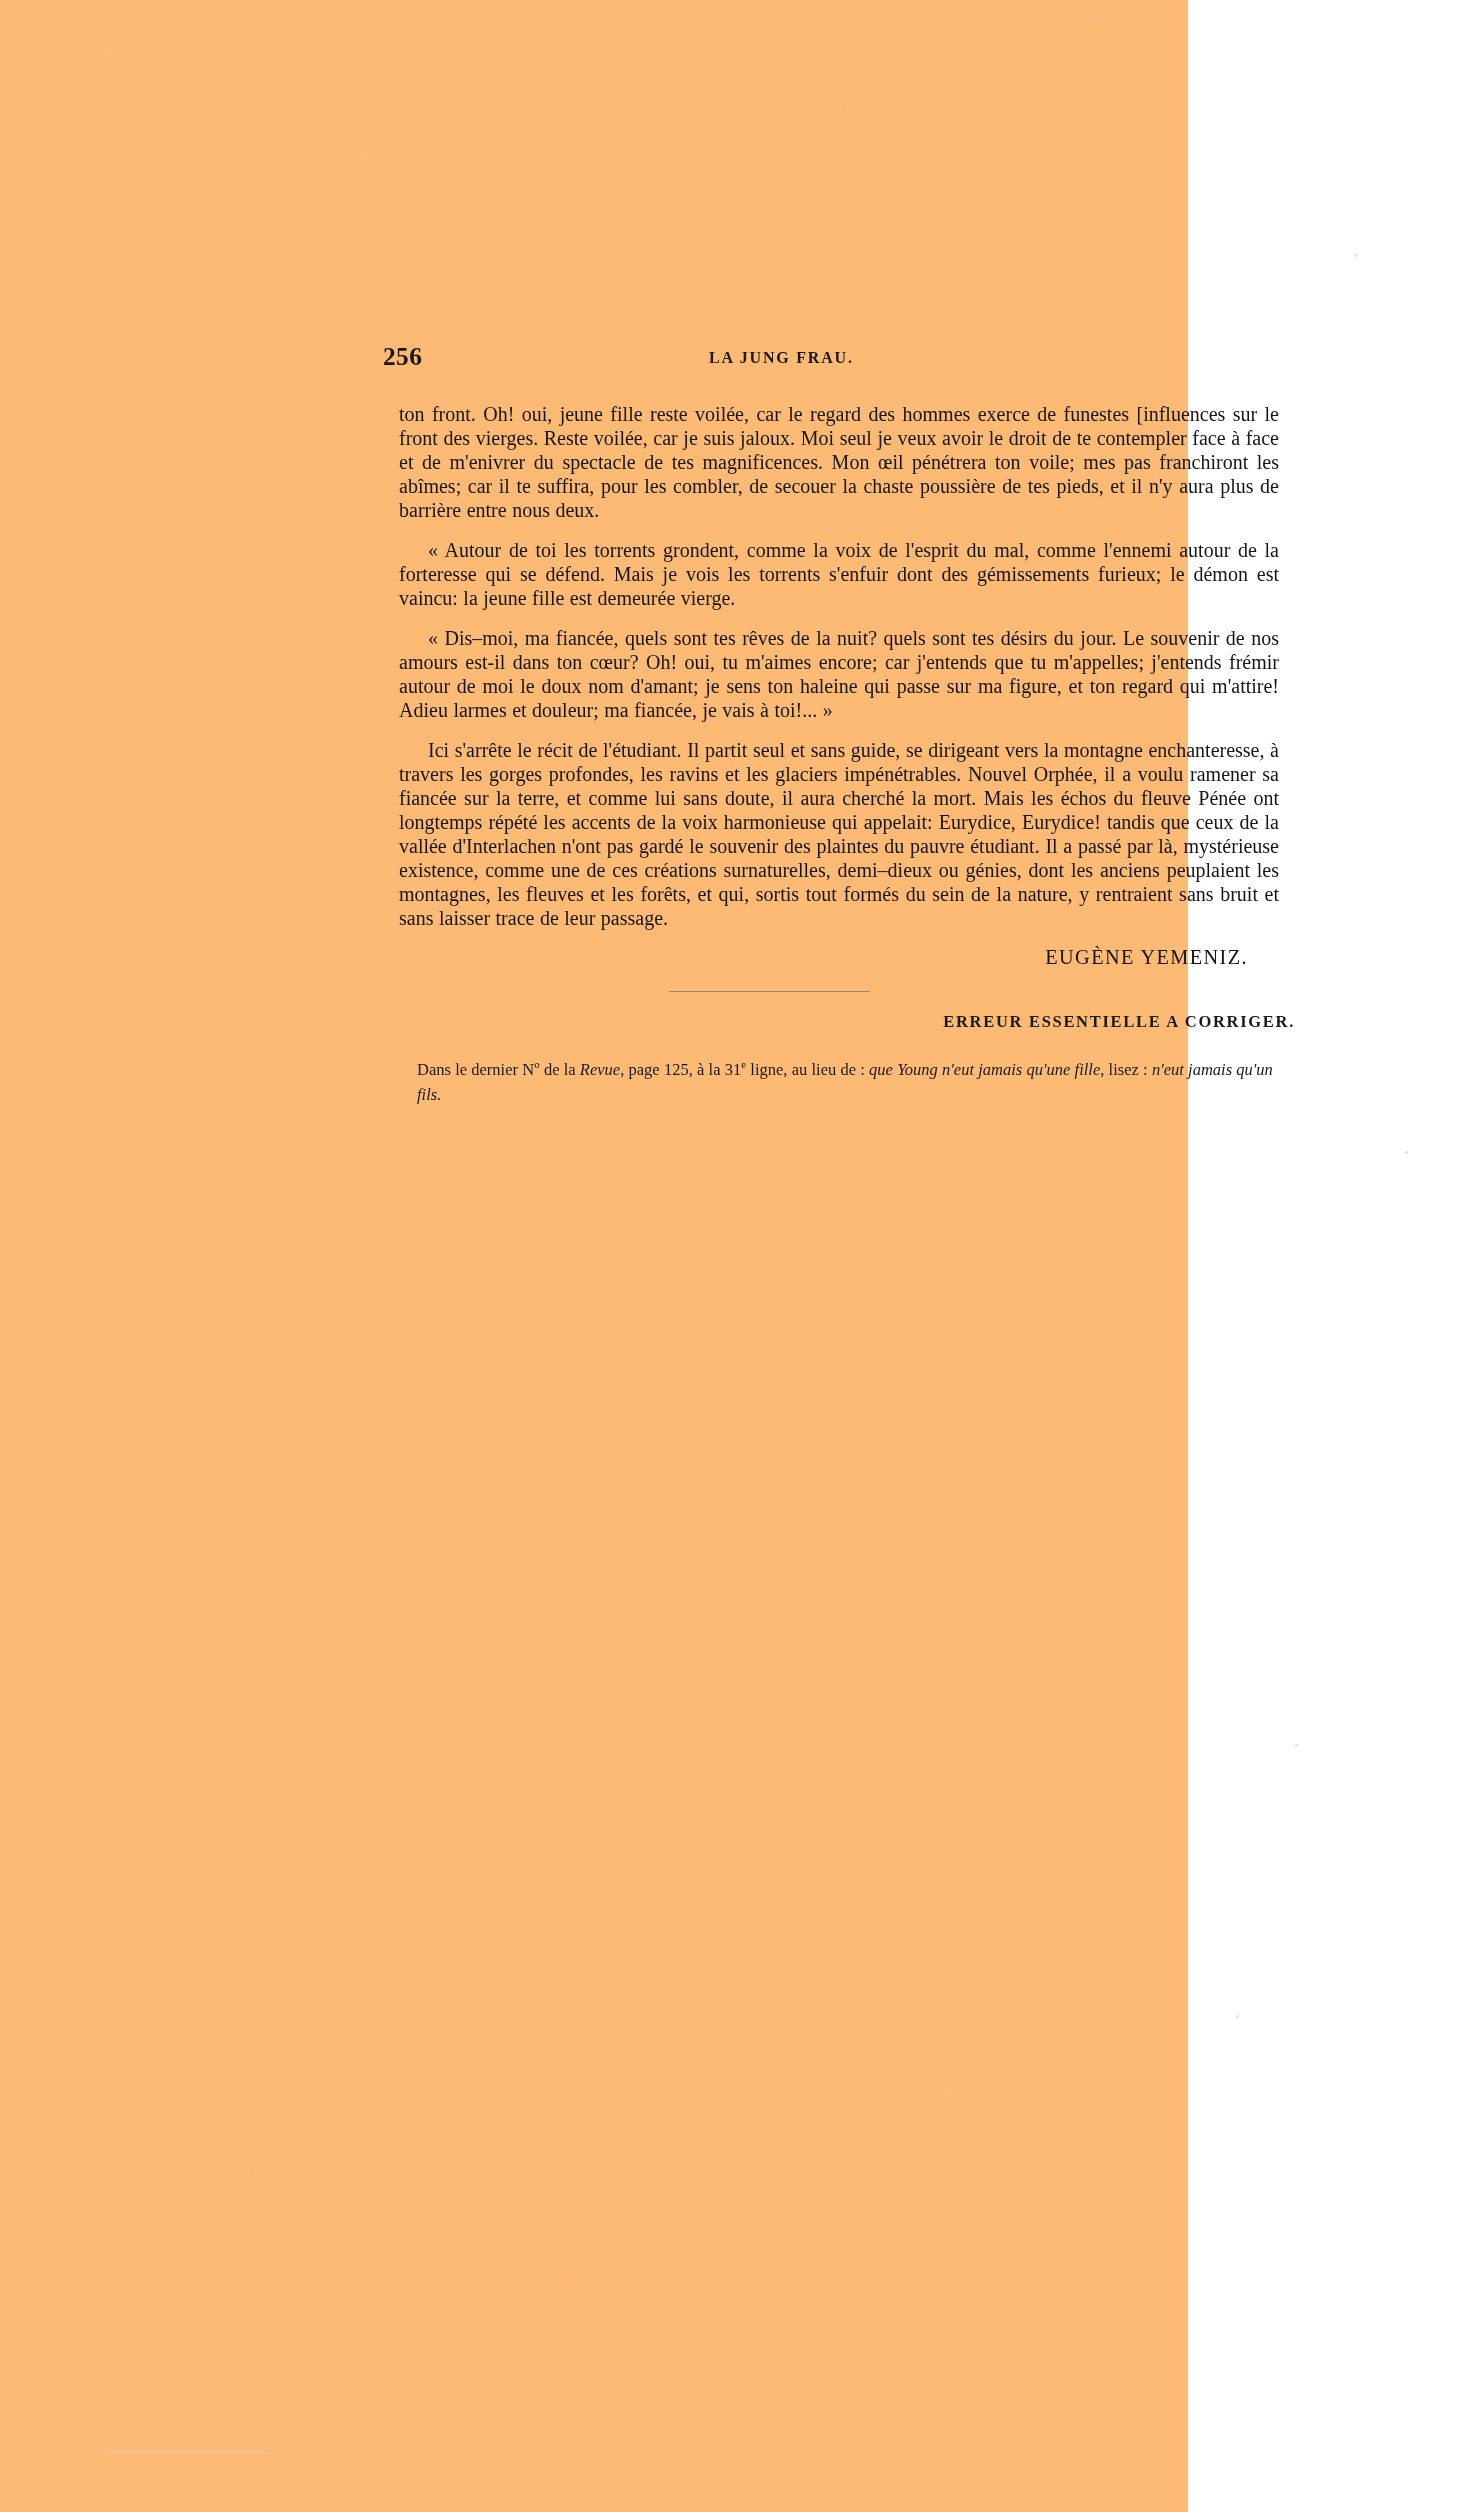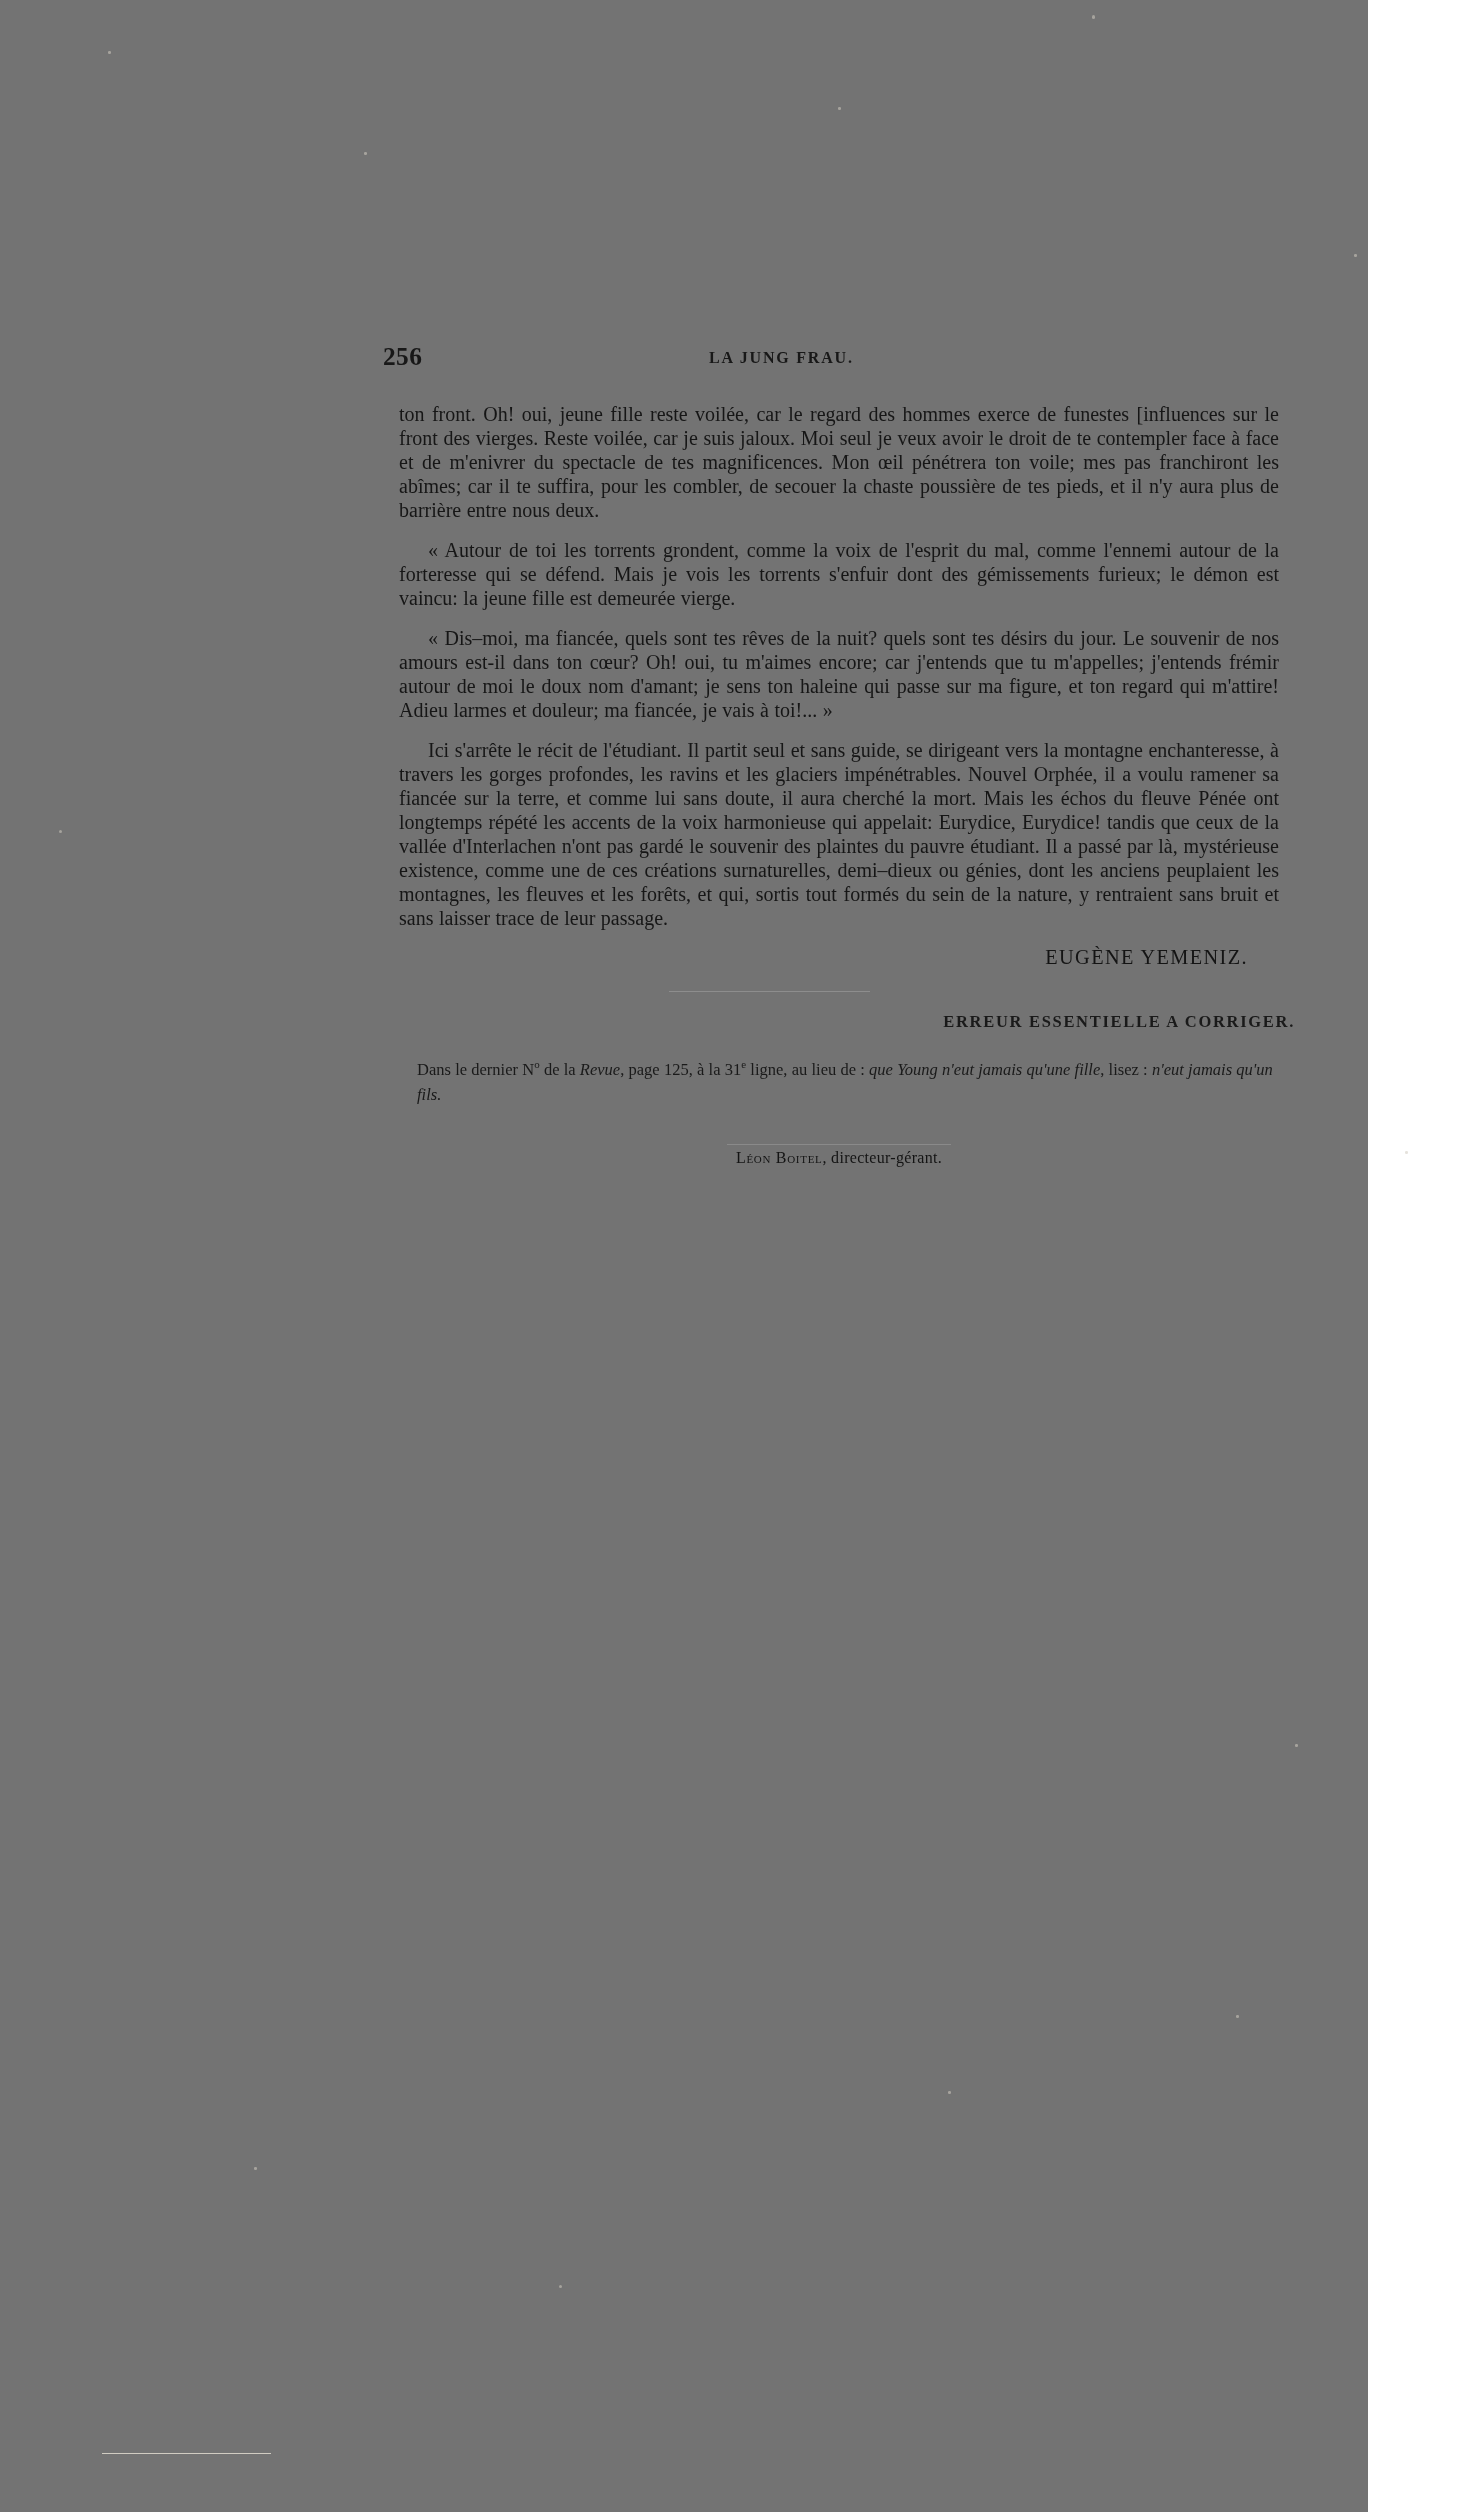--- a/index.html
+++ b/index.html
@@ -11,23 +11,23 @@
     width: 1484px;
     height: 2512px;
     position: relative;
     font-family: "Liberation Serif", serif;
     color: #141414;
     overflow: hidden;
   }
   .page {
     position: absolute;
     left: 0; top: 0;
-    width: 1368px;
+    width: 1188px;
     height: 2512px;
-    background: #737373;
+    background: #fdba74;
     font-family: Liberation Serif, serif;
   }
   
   .speck {
     position: absolute;
     background: #cfcabf;
     border-radius: 50%;
     opacity: .55;
   }
   .text-block {
@@ -182,21 +182,18 @@
     </div>
 
     <hr class="rule">
 
     <div class="errata-title">ERREUR ESSENTIELLE A CORRIGER.</div>
 
     <p class="errata">
       <span>Dans le dernier N</span><span class="sup">o</span><span> de la </span><span class="it">Revue</span><span>, page </span><span>125</span><span>, à la </span><span>31</span><span class="sup">e</span><span> ligne, au lieu de : </span><span class="it">que Young n'eut jamais qu'une fille</span><span>, lisez : </span><span class="it">n'eut jamais qu'un fils.</span>
     </p>
 
-    <div class="colophon">
-      <span class="line"><span class="smallcaps">Léon Boitel</span><span>, directeur-gérant.</span></span>
-    </div>
 
   </div>
 
   <div class="bottom-rule"></div>
 </div>
 
 
 </body></html>

